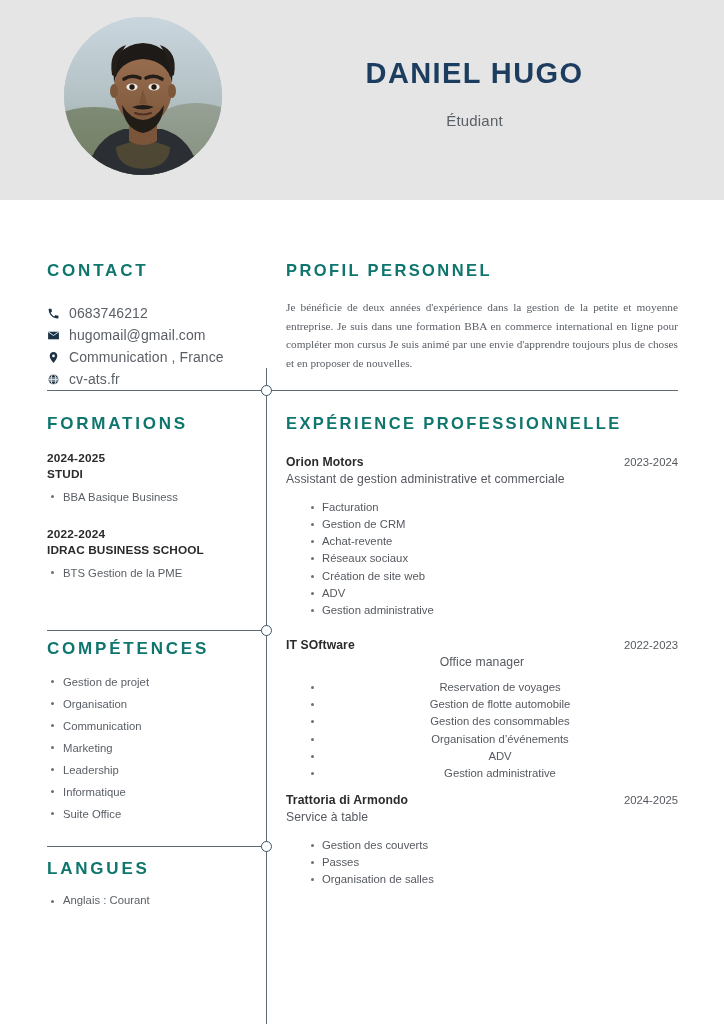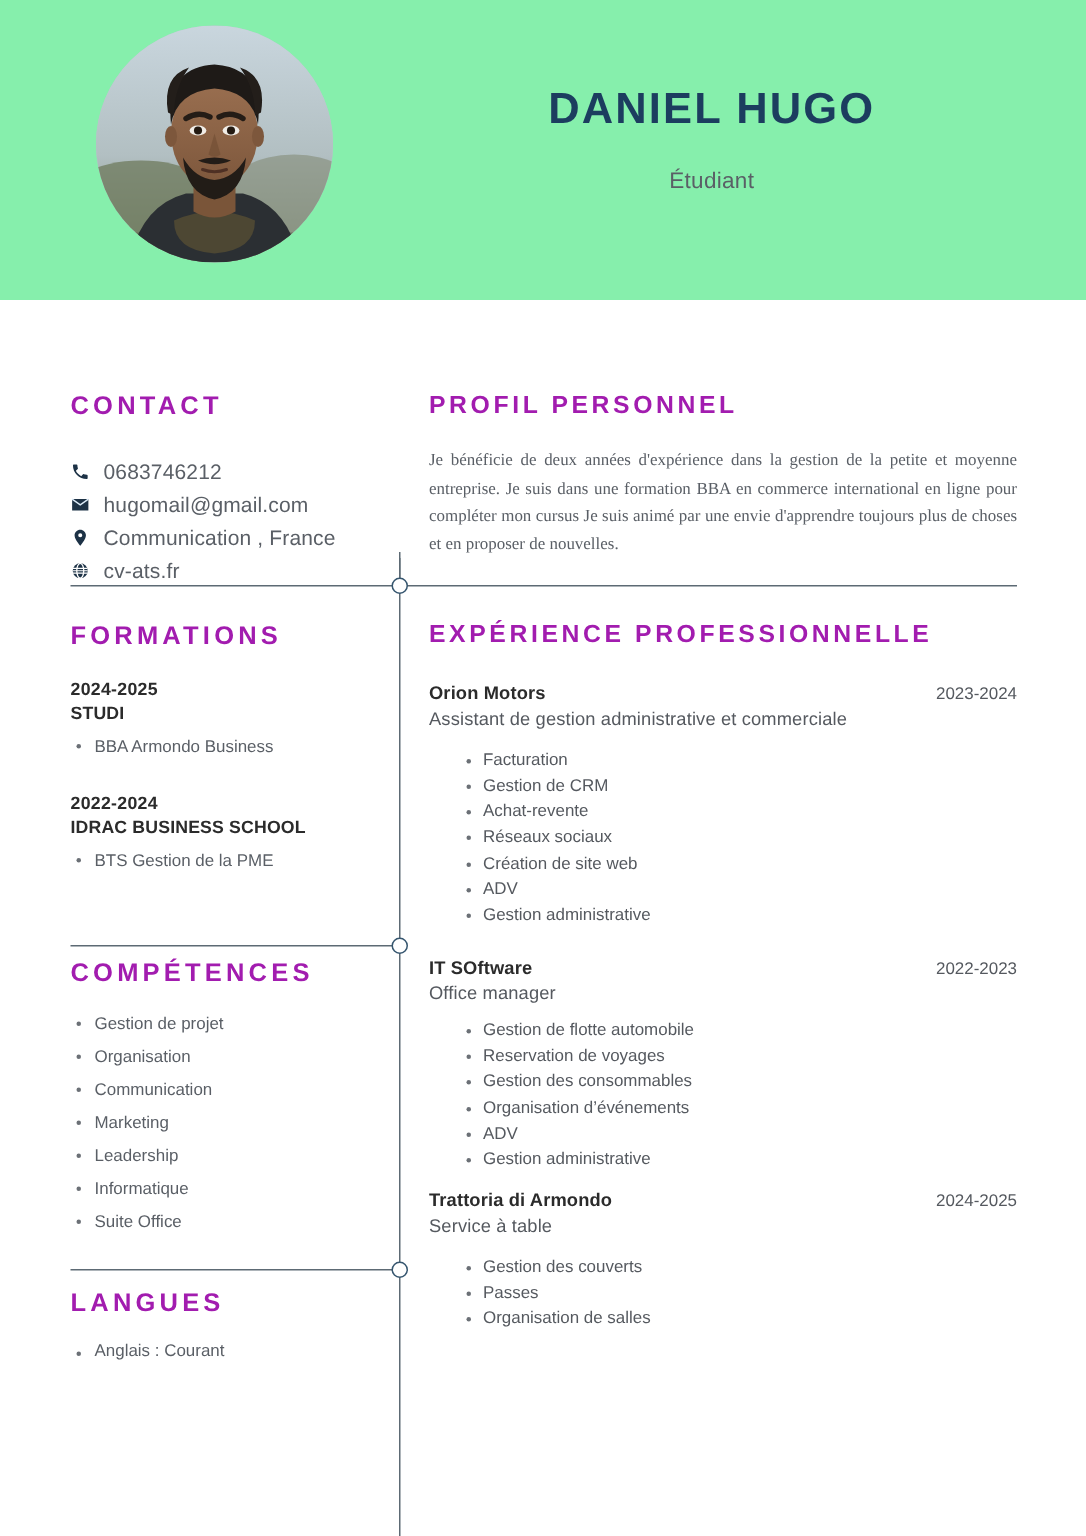--- a/index.html
+++ b/index.html
@@ -15,21 +15,21 @@
     color: #4a4a4a;
     position: relative;
     overflow: hidden;
   }
 
   
   .header {
     position: absolute;
     left: 0; top: 0;
     width: 724px; height: 200px;
-    background: #86efac;
+    background: #e5e5e5;
   }
 
   .photo-wrap {
     position: absolute;
     left: 64px; top: 17px;
     width: 158px; height: 158px;
     border-radius: 50%;
     overflow: hidden;
     background: #b9c6cc;
   }
@@ -102,21 +102,21 @@
     width: 392px;
   }
 
   
   .sec-head {
     position: relative;
     display: inline-block;
     font-size: 17px;
     font-weight: bold;
     letter-spacing: 2.8px;
-    color: #a21caf;
+    color: #0f766e;
     white-space: nowrap;
     line-height: 1;
   }
   .sec-head .dot {
     position: absolute;
     left: -7px; top: 50%;
     transform: translateY(-50%);
     width: 22px; height: 22px;
     border-radius: 50%;
     background: #d8e8f7;
@@ -371,21 +371,21 @@
     <div style="position:absolute; left:0; top:215px; width:205px;">
       <div class="sec-head">
         <span class="dot"></span>
         <span class="txt">FORMATIONS</span>
       </div>
 
       <div class="edu-item">
         <div class="edu-years">2024-2025</div>
         <div class="edu-school">STUDI</div>
         <ul class="bul">
-          <li>BBA Armondo Business</li>
+          <li>BBA Basique Business</li>
         </ul>
       </div>
 
       <div class="edu-item" style="margin-top:19px;">
         <div class="edu-years">2022-2024</div>
         <div class="edu-school">IDRAC BUSINESS SCHOOL</div>
         <ul class="bul">
           <li>BTS Gestion de la PME</li>
         </ul>
       </div>
@@ -447,29 +447,29 @@
           <li>Gestion de CRM</li>
           <li>Achat-revente</li>
           <li>Réseaux sociaux</li>
           <li>Création de site web</li>
           <li>ADV</li>
           <li>Gestion administrative</li>
         </ul>
       </div>
 
       
-      <div class="exp-item" style="">
+      <div class="exp-item" style="text-align:center;">
         <div class="exp-head">
           <span class="exp-company">IT SOftware</span>
           <span class="exp-years">2022-2023</span>
         </div>
         <div class="exp-role">Office manager</div>
         <ul class="exp-bul" style="margin-top:10px;">
+          <li>Reservation de voyages</li>
           <li>Gestion de flotte automobile</li>
-          <li>Reservation de voyages</li>
           <li>Gestion des consommables</li>
           <li>Organisation d’événements</li>
           <li>ADV</li>
           <li>Gestion administrative</li>
         </ul>
       </div>
 
       
       <div class="exp-item" style="margin-top:11px;">
         <div class="exp-head">

